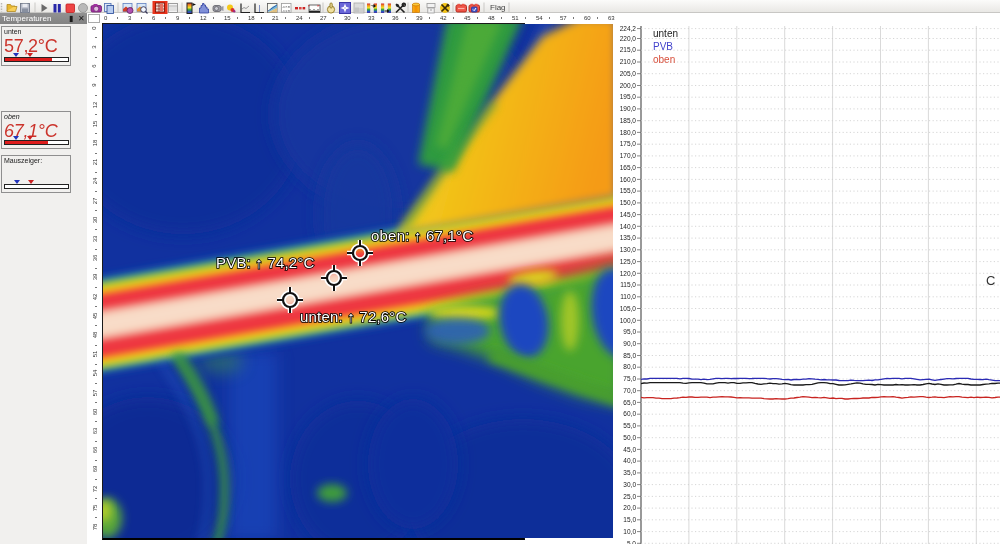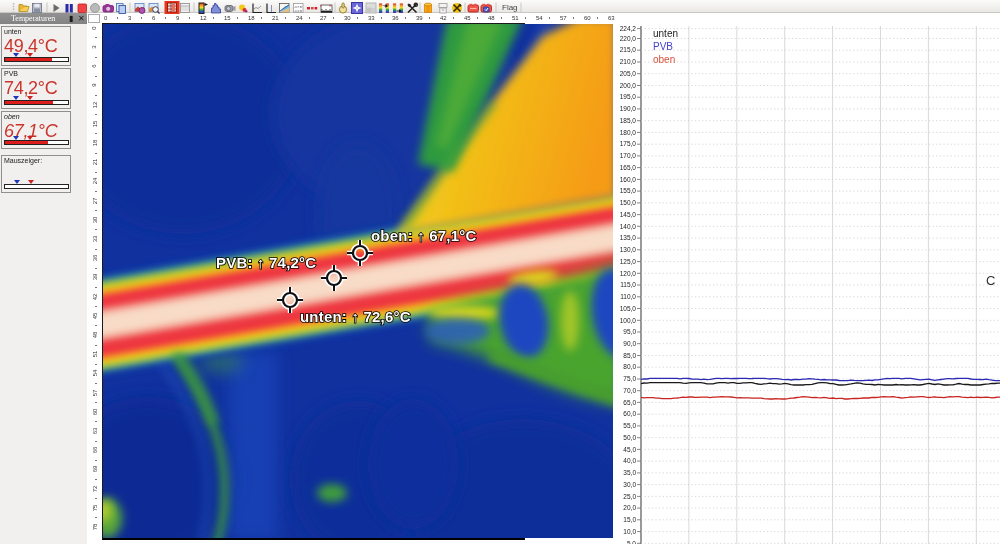--- a/index.html
+++ b/index.html
@@ -2,25 +2,25 @@
 <html><head>
 <meta charset="utf-8">
 <style>
 * { margin:0; padding:0; box-sizing:border-box; }
 html,body { width:1000px; height:544px; background:#fff; overflow:hidden;
   font-family:"Liberation Sans", sans-serif; }
 #app { position:relative; width:1000px; height:544px; }
 .abs { position:absolute; }
 
 #toolbar { left:0; top:0; width:1000px; height:13px;
-  background:linear-gradient(#fbfbfa,#e9e8e5); border-bottom:1px solid #c8c7c4;padding-left:12px; }
+  background:linear-gradient(#fbfbfa,#e9e8e5); border-bottom:1px solid #c8c7c4; }
 
 #lp-title { left:0; top:13px; width:87px; height:11px;
   background:linear-gradient(#929292,#828282); color:#fff; font-size:8px;
-  line-height:11px; padding-left:11px;font-family:Liberation Serif, serif; }
+  line-height:11px; padding-left:2px; }
 #lp-body { left:0; top:24px; width:87px; height:520px; background:#f1f0ee; }
 .grp { position:absolute; left:1px; width:70px; border:1px solid #8f8f8f; background:#f1f0ee; }
 .grp .lbl { position:absolute; left:2px; top:1px; font-size:7px; color:#1a1a1a; }
 .grp .val { position:absolute; left:2px; top:9px; font-size:18px; letter-spacing:-0.3px; color:#cb342c; }
 .bar { position:absolute; left:2px; width:65px; height:5px; border:1px solid #222; background:#fff; }
 .fill { position:absolute; left:0; top:0; height:100%; background:#dd1c1c; }
 .tri { position:absolute; width:0; height:0; border-left:3px solid transparent;
   border-right:3px solid transparent; }
 .tb { border-top:4px solid #2233bb; }
 .tr { border-top:4px solid #cc2222; }
@@ -220,34 +220,25 @@
           <path d="M5,7.5 L6.2,8.7 L8,6" stroke="#fff" stroke-width="1" fill="none"></path>
         </g>
 <line x1="484" y1="1.5" x2="484" y2="11.5" stroke="#c9c8c5" stroke-width="1"></line>
 <text x="490" y="9" font-size="8px" fill="#444">Flag</text>
         <line x1="509" y1="1.5" x2="509" y2="11.5" stroke="#c9c8c5" stroke-width="1"></line>
 </svg></div>
   <div id="lp-title" class="abs">Temperaturen<span style="position:absolute;left:69px;top:0;color:#1a1a1a;font-size:8px;">▮</span><span style="position:absolute;left:78px;top:0;color:#1a1a1a;font-size:8px;">✕</span></div>
   <div id="lp-body" class="abs"></div>
   <div class="grp" style="top:26px; height:40px;">
     <div class="lbl">unten</div>
-    <div class="val">49,4°C</div>
+    <div class="val">57,2°C</div>
     <div class="tri tb" style="left:11px;top:26px;"></div>
     <div class="tri tr" style="left:25px;top:26px;"></div>
     <div class="bar" style="top:30px;">
         <div class="fill" style="width:47px;"></div>
-      </div>
-  </div>
-  <div class="grp" style="top:68px; height:41px;">
-    <div class="lbl">PVB</div>
-    <div class="val">74,2°C</div>
-    <div class="tri tb" style="left:11px;top:27px;"></div>
-    <div class="tri tr" style="left:25px;top:27px;"></div>
-    <div class="bar" style="top:31px;">
-        <div class="fill" style="width:48px;"></div>
       </div>
   </div>
   <div class="grp" style="top:111px; height:38px;font-style:italic;">
     <div class="lbl">oben</div>
     <div class="val">67,1°C</div>
     <div class="tri tb" style="left:11px;top:24px;"></div>
     <div class="tri tr" style="left:25px;top:24px;"></div>
     <div class="bar" style="top:28px;">
         <div class="fill" style="width:43px;"></div>
       </div>
@@ -352,21 +343,21 @@
   <div class="ruler-num" style="left:92px;top:447.2px;transform:rotate(-90deg);">66</div>
   <div class="ruler-dot" style="left:95px;top:459.8px;width:2px;height:1px;"></div>
   <div class="ruler-num" style="left:92px;top:466.4px;transform:rotate(-90deg);">69</div>
   <div class="ruler-dot" style="left:95px;top:479.0px;width:2px;height:1px;"></div>
   <div class="ruler-num" style="left:92px;top:485.6px;transform:rotate(-90deg);">72</div>
   <div class="ruler-dot" style="left:95px;top:498.2px;width:2px;height:1px;"></div>
   <div class="ruler-num" style="left:92px;top:504.8px;transform:rotate(-90deg);">75</div>
   <div class="ruler-dot" style="left:95px;top:517.4px;width:2px;height:1px;"></div>
   <div class="ruler-num" style="left:92px;top:524.0px;transform:rotate(-90deg);">78</div>
     </div>
-  <div id="thermal" class="abs" style="left:102px;top:23px;border:1px solid #1a1a1a;border-bottom:2px solid #000;width:423px;height:517px;font-weight:bold;"><svg width="510" height="514" viewBox="0 0 510 514">
+  <div id="thermal" class="abs" style="left:102px;top:23px;border:1px solid #1a1a1a;border-bottom:2px solid #000;width:423px;height:517px;"><svg width="510" height="514" viewBox="0 0 510 514">
 <defs>
 <linearGradient id="bandg" x1="0" y1="0" x2="0" y2="1">
 <stop offset="0" stop-color="#10309e"></stop>
 <stop offset="0.045" stop-color="#1b55b5"></stop>
 <stop offset="0.075" stop-color="#2f9e4a"></stop>
 <stop offset="0.105" stop-color="#7fc232"></stop>
 <stop offset="0.135" stop-color="#e4e126"></stop>
 <stop offset="0.18" stop-color="#f9920f"></stop>
 <stop offset="0.215" stop-color="#ee3340"></stop>
 <stop offset="0.335" stop-color="#ee3b44"></stop>

